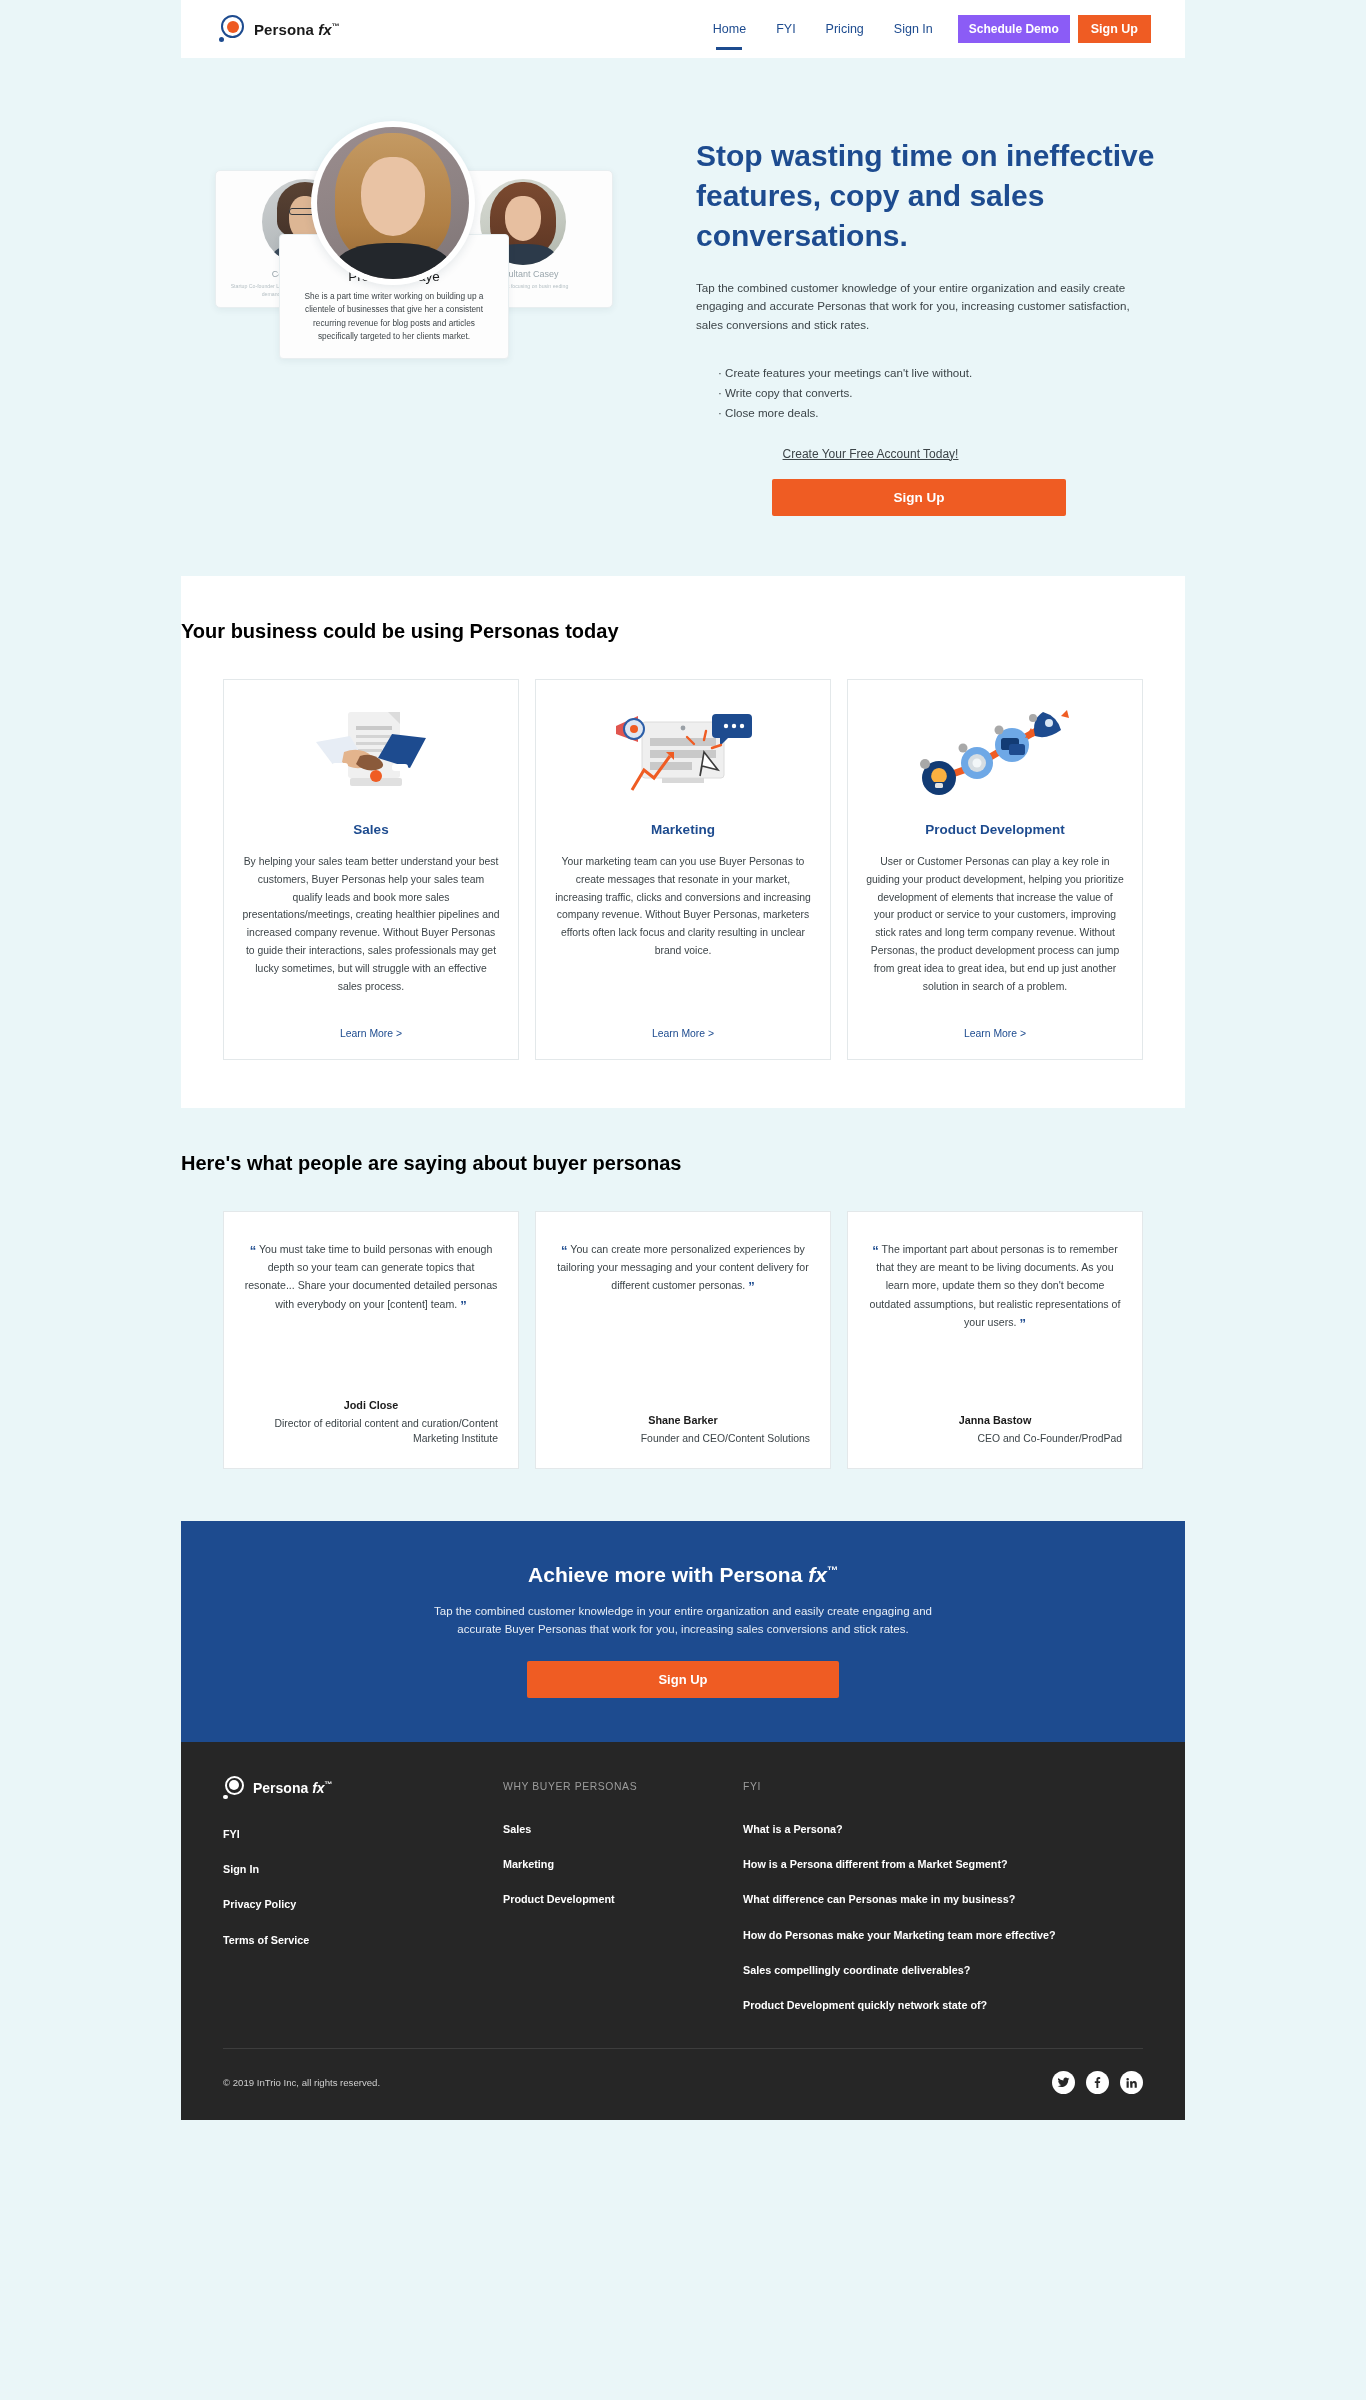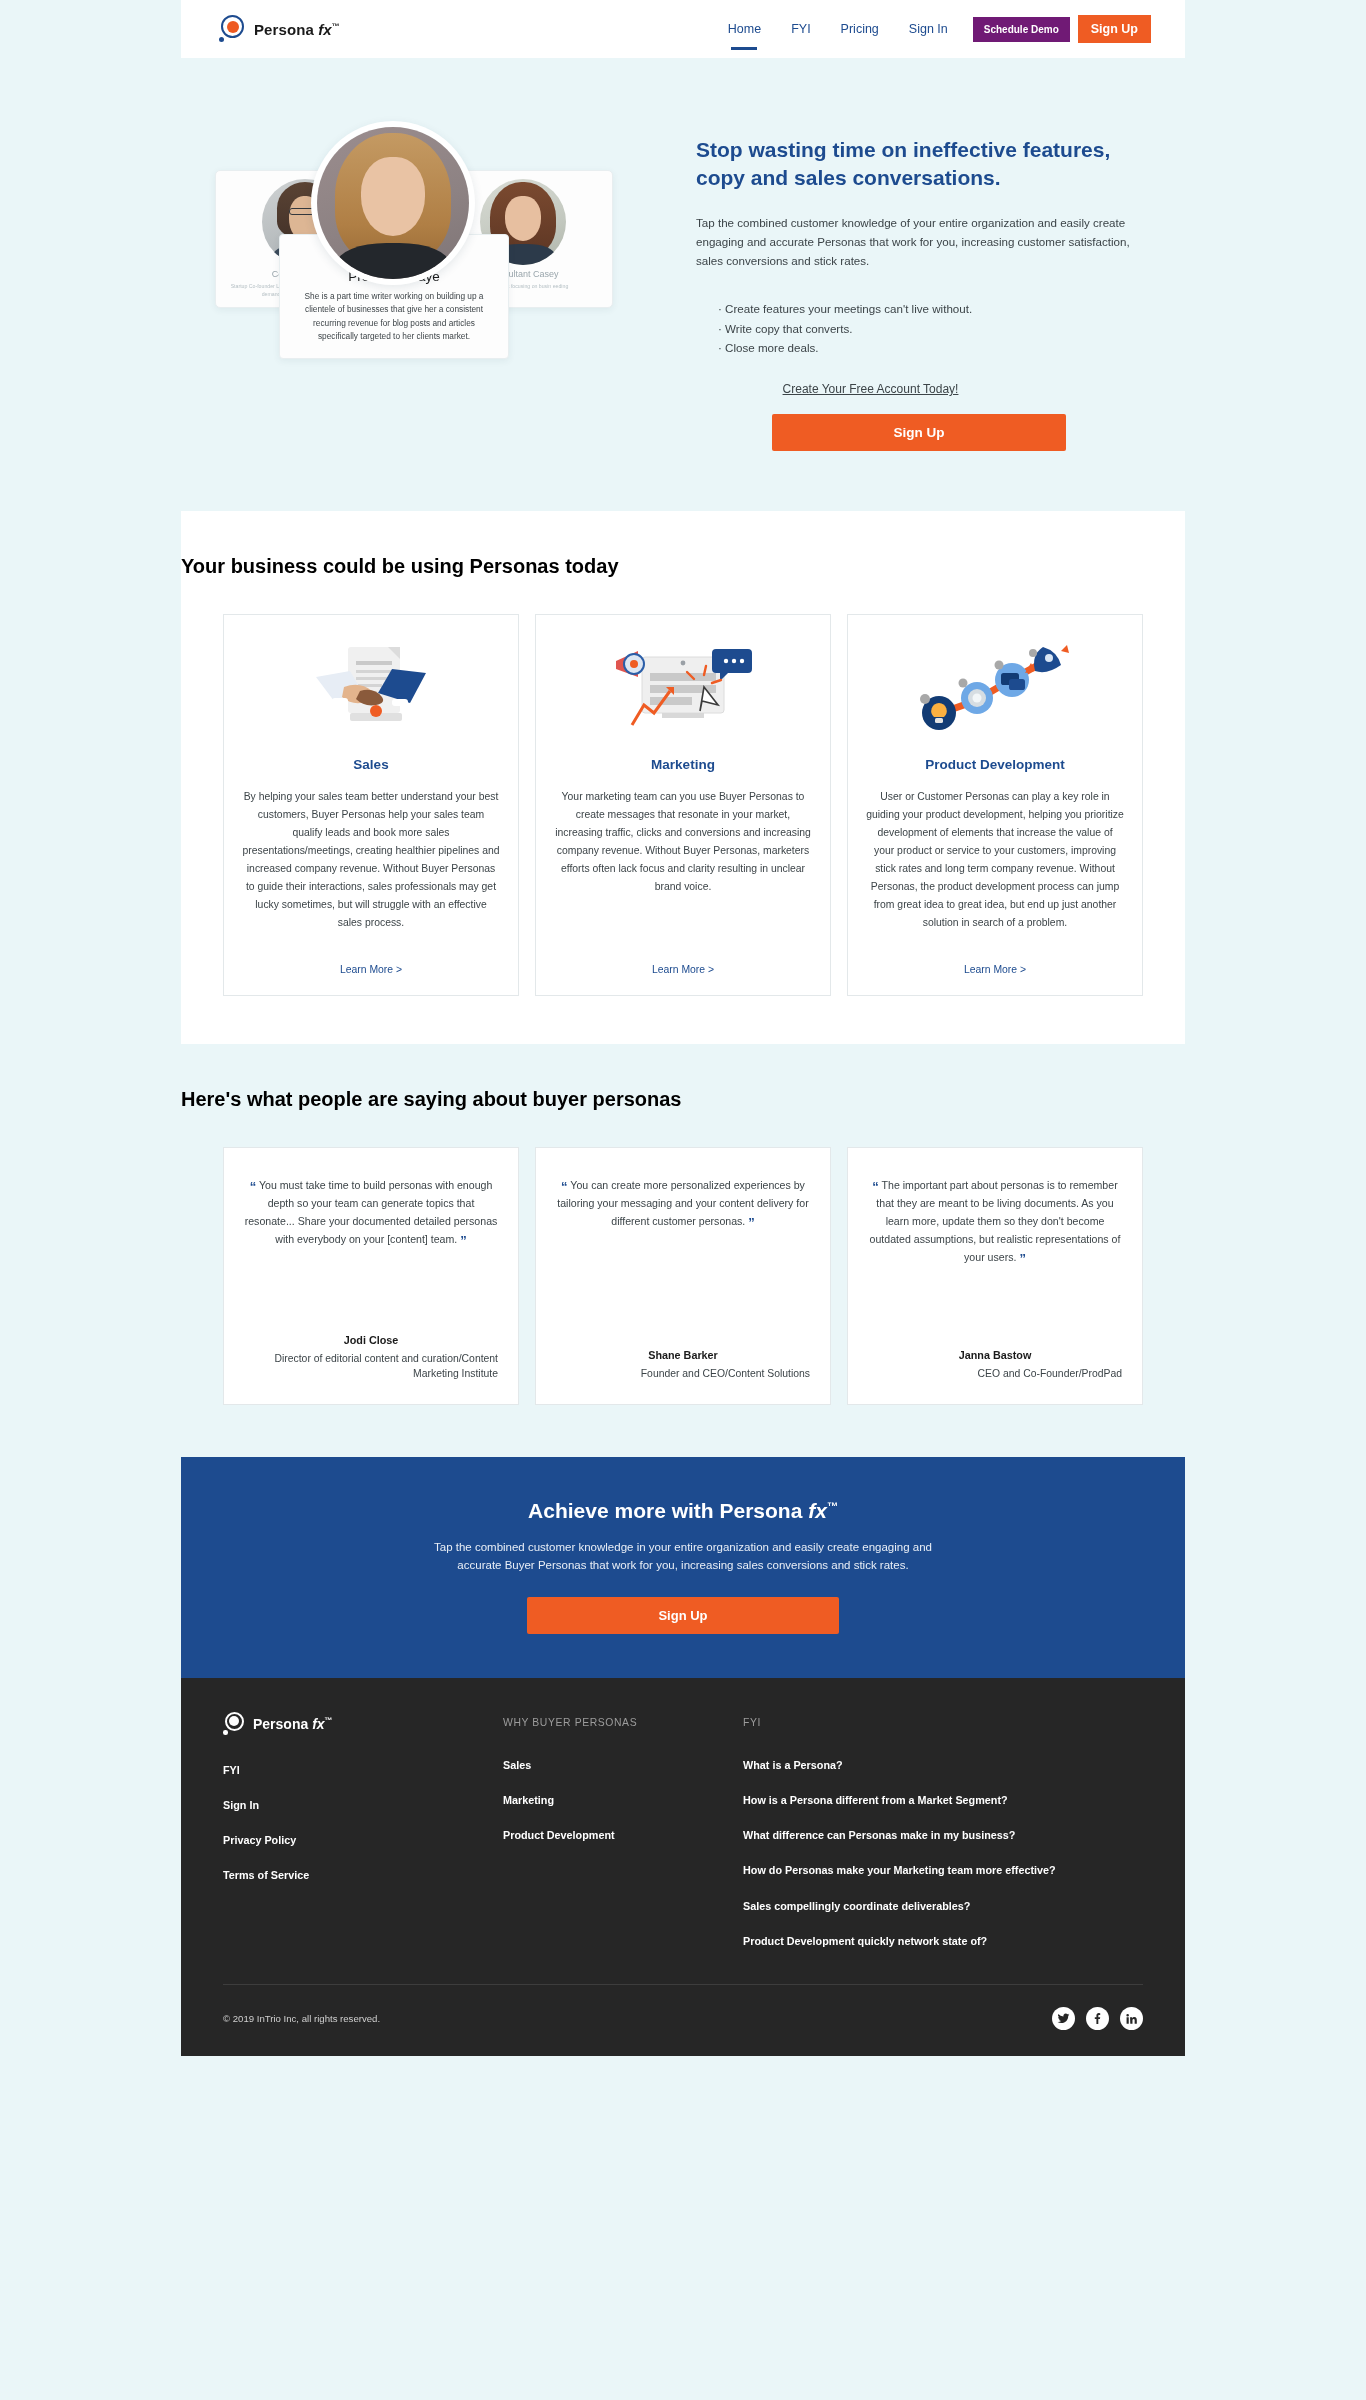--- a/index.html
+++ b/index.html
@@ -92,23 +92,23 @@
     content: "";
     position: absolute;
     left: 50%;
     transform: translateX(-50%);
     bottom: -6px;
     width: 26px;
     height: 3px;
     background: #1d4b8f;
   }
   .btn-demo {
-    background: #701a75;
+    background: #8b5cf6;
     color: #ffffff;
-    font-size: 10px;
+    font-size: 12px;
     font-weight: bold;
     padding: 7px 11px;
     margin-left: 10px;
     white-space: nowrap;
     cursor: pointer;
   }
   .btn-signup-top {
     background: #ef5c23;
     color: #ffffff;
     font-size: 12.5px;
@@ -244,21 +244,21 @@
     border-radius: 3px;
   }
 
   .hero-right {
     flex: 1;
     padding-left: 38px;
     padding-top: 22px;
     padding-right: 20px;
   }
   .hero-h1 {
-    font-size: 21px;
+    font-size: 30px;
     line-height: 1.34;
     color: #1d4b8f;
     font-weight: bold;
     margin-bottom: 22px;
   }
   .hero-p {
     font-size: 11.6px;
     line-height: 1.62;
     color: #3c4448;
     margin-bottom: 28px;

